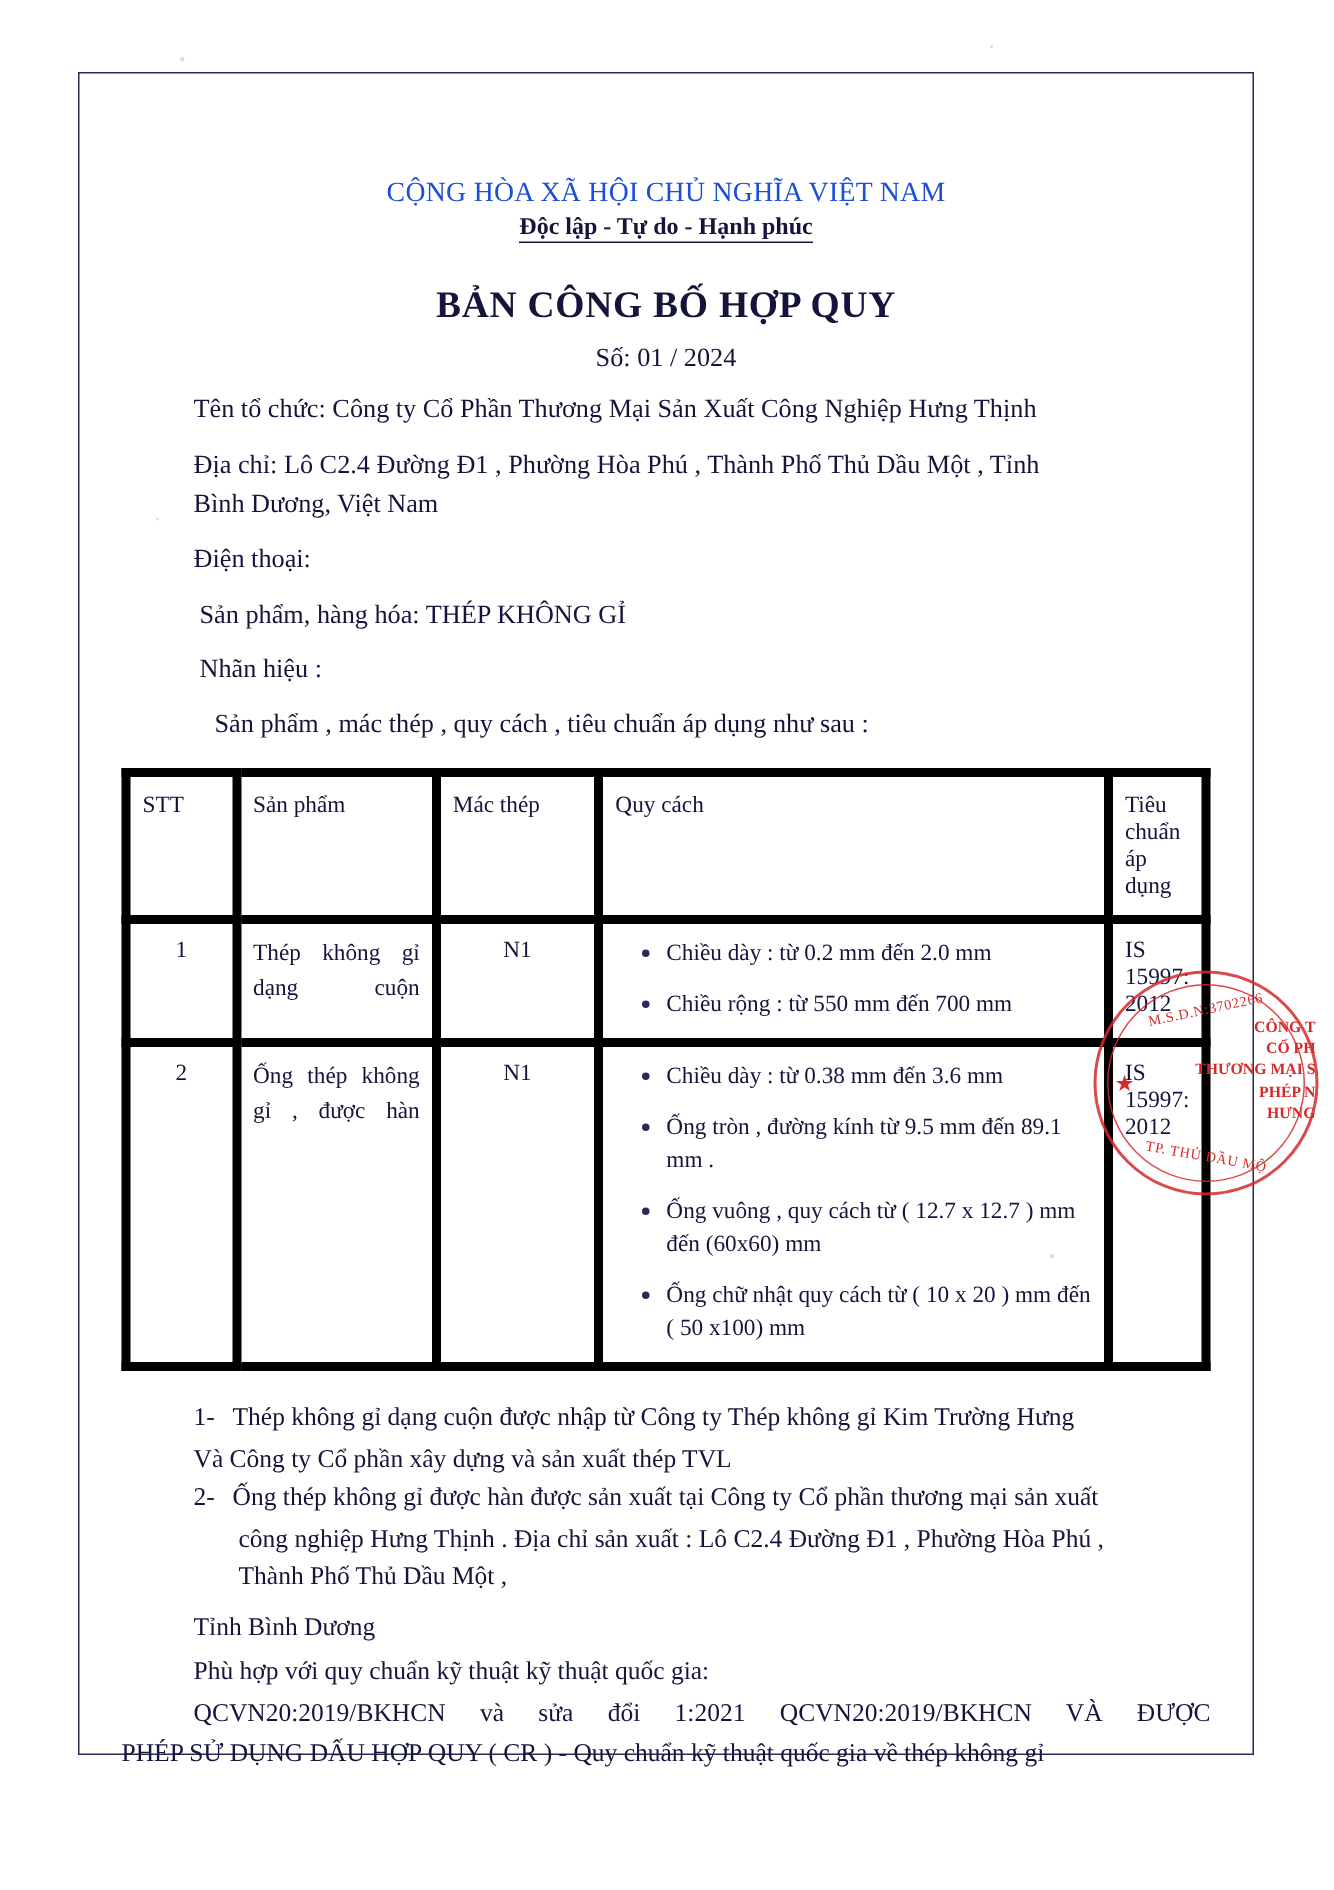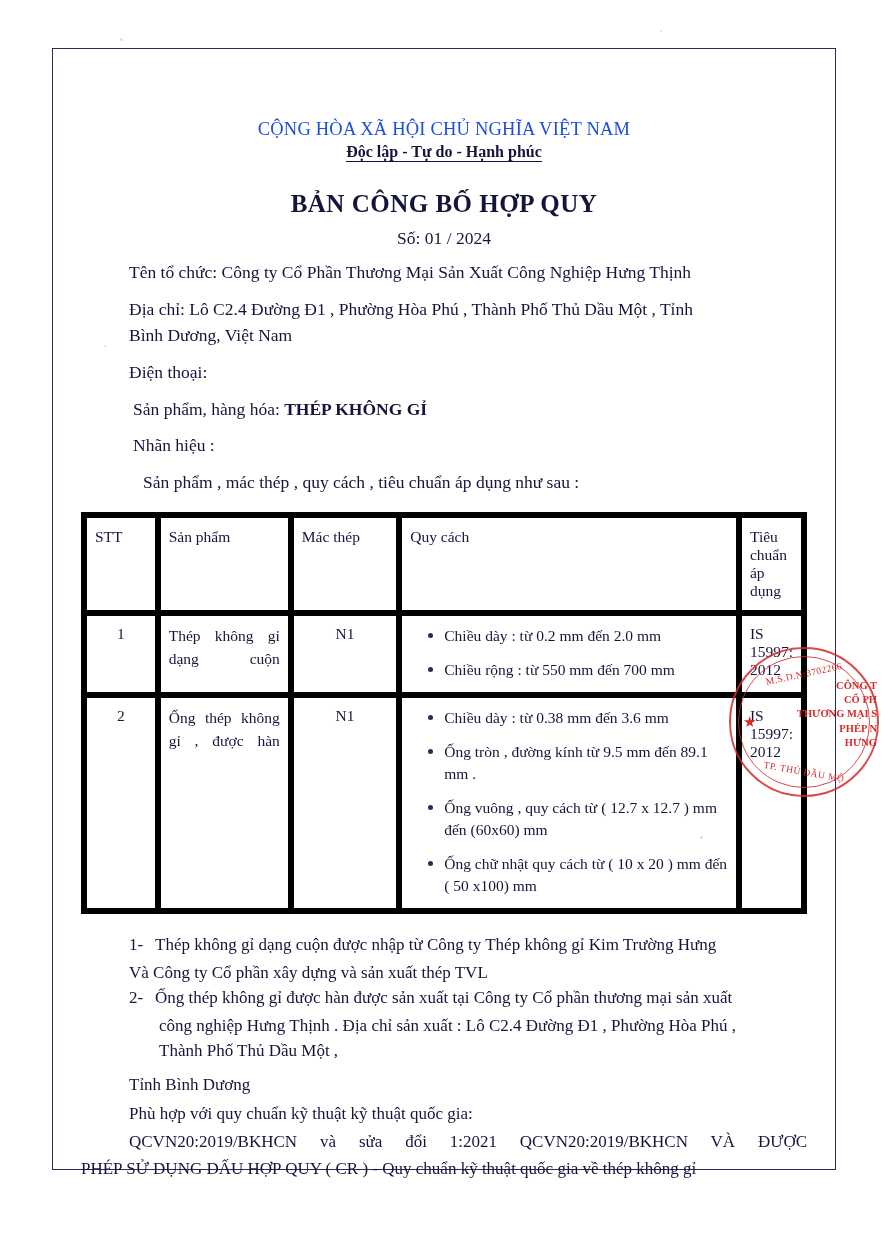--- a/index.html
+++ b/index.html
@@ -66,21 +66,21 @@
   }
   .field-line {
     font-size: 17.5px;
     margin-top: 11px;
     line-height: 1.48;
     color: #15153c;
   }
   .indent-1 { padding-left: 48px; }
   .indent-2 { padding-left: 52px; }
   .indent-3 { padding-left: 62px; }
-  .bold-prod { font-weight: bold; }
+  .bold-prod { font-weight: normal; }
 
   table.spec {
     width: 100%;
     border-collapse: collapse;
     margin-top: 16px;
     font-size: 15.5px;
     color: #15153c;
   }
   table.spec th, table.spec td {
     border: 6px solid #000000;

